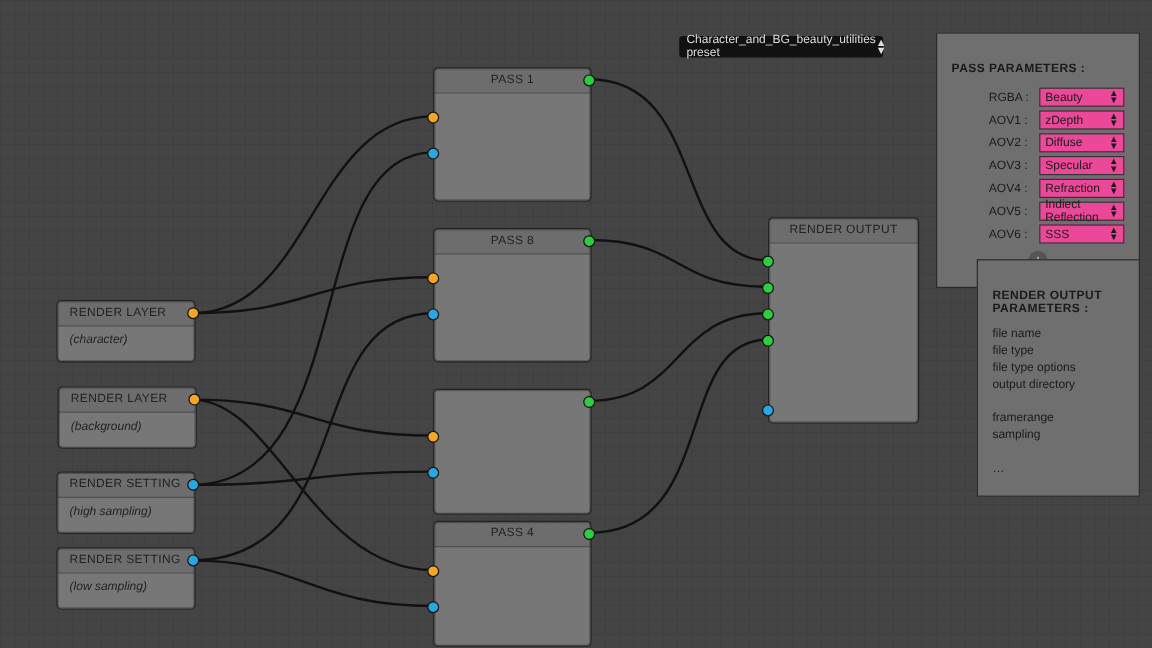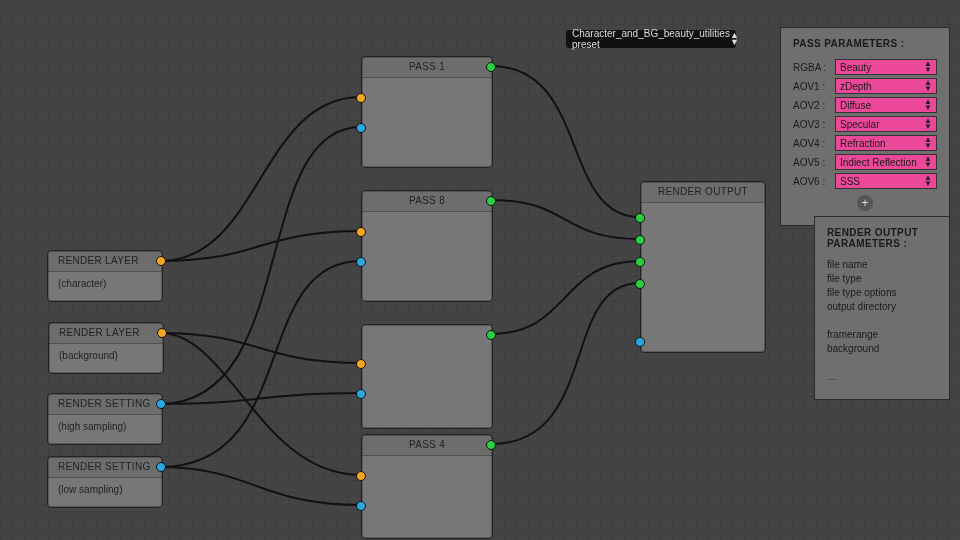--- a/index.html
+++ b/index.html
@@ -15,39 +15,39 @@
       linear-gradient(90deg,#505050 1px, transparent 1px);
     background-size:12px 12px,12px 12px,60px 60px,60px 60px;
     background-position:0 0,0 0,0 0,0 0; opacity:0.55; }
   .wires { position:absolute; inset:0; pointer-events:none; }
   .node { position:absolute; background:#777; border:1px solid #222;
     border-radius:4px; box-shadow:0 0 0 1px rgba(0,0,0,.25) inset; }
   .node .title { height:20px; line-height:20px; padding:0 10px;
     background:rgba(0,0,0,.08); border-bottom:1px solid rgba(0,0,0,.25);
     font-size:10px; letter-spacing:.3px; color:#222; font-weight:500; }
   .node .title.center { text-align:center; }
-  .node .body { padding:6px 10px; color:#222; }
+  .node .body { padding:6px 10px; color:#222;font-style:italic; }
   .port { position:absolute; width:10px; height:10px; border-radius:50%;
     border:1px solid #111; box-sizing:border-box; z-index:5; }
   .port.green  { background:#2ecc40; }
   .port.orange { background:#f5a623; }
   .port.blue   { background:#2aa7e0; }
   
   .preset { position:absolute; left:566px; top:30px; width:170px; height:18px;
     background:#111; color:#ddd; font-size:10px; border-radius:3px;
     display:flex; align-items:center; justify-content:space-between;
     padding:0 6px; box-sizing:border-box; }
   .preset .arrows { font-size:9px; line-height:7px; display:flex; flex-direction:column; }
   
   .panel { position:absolute; right:10px; background:#6f6f6f;
-    border:1px solid #2a2a2a; padding:10px 12px 14px 12px; box-sizing:border-box;
+    border:1px solid #2a2a2a; padding:24px 12px 14px 12px; box-sizing:border-box;
     color:#1a1a1a; }
   .panel h4 { margin:0 0 10px 0; font-size:10px; font-weight:600; letter-spacing:.4px; }
   .panel .row { display:flex; align-items:center; margin:3px 0; }
-  .panel .row .k { width:42px; }
+  .panel .row .k { width:42px;margin-left:31px; }
   .panel .sel { flex:1; height:14px; background:#ec4899; border:1px solid #333;
     display:flex; align-items:center; justify-content:space-between;
     padding:0 4px; font-size:10px; }
   .panel .sel .arr { font-size:8px; line-height:6px; display:flex; flex-direction:column; }
   .plus { width:16px; height:16px; border-radius:50%; background:#555;
     color:#ddd; margin:6px auto 0 auto; text-align:center; line-height:16px;
     font-size:12px; }
   .list div { margin:3px 0; font-size:10px; }
 </style>
 </head>
@@ -226,18 +226,18 @@
 
   <div class="panel" style="top:216px; width:136px;">
     <h4>RENDER OUTPUT PARAMETERS :</h4>
     <div class="list" id="out-list">
         <div>file name</div>
         <div>file type</div>
         <div>file type options</div>
         <div>output directory</div>
         <div>&nbsp;</div>
         <div>framerange</div>
-        <div>background</div>
+        <div>sampling</div>
         <div>&nbsp;</div>
         <div>…</div>
       </div>
   </div>
 </div>
 
 </body></html>

